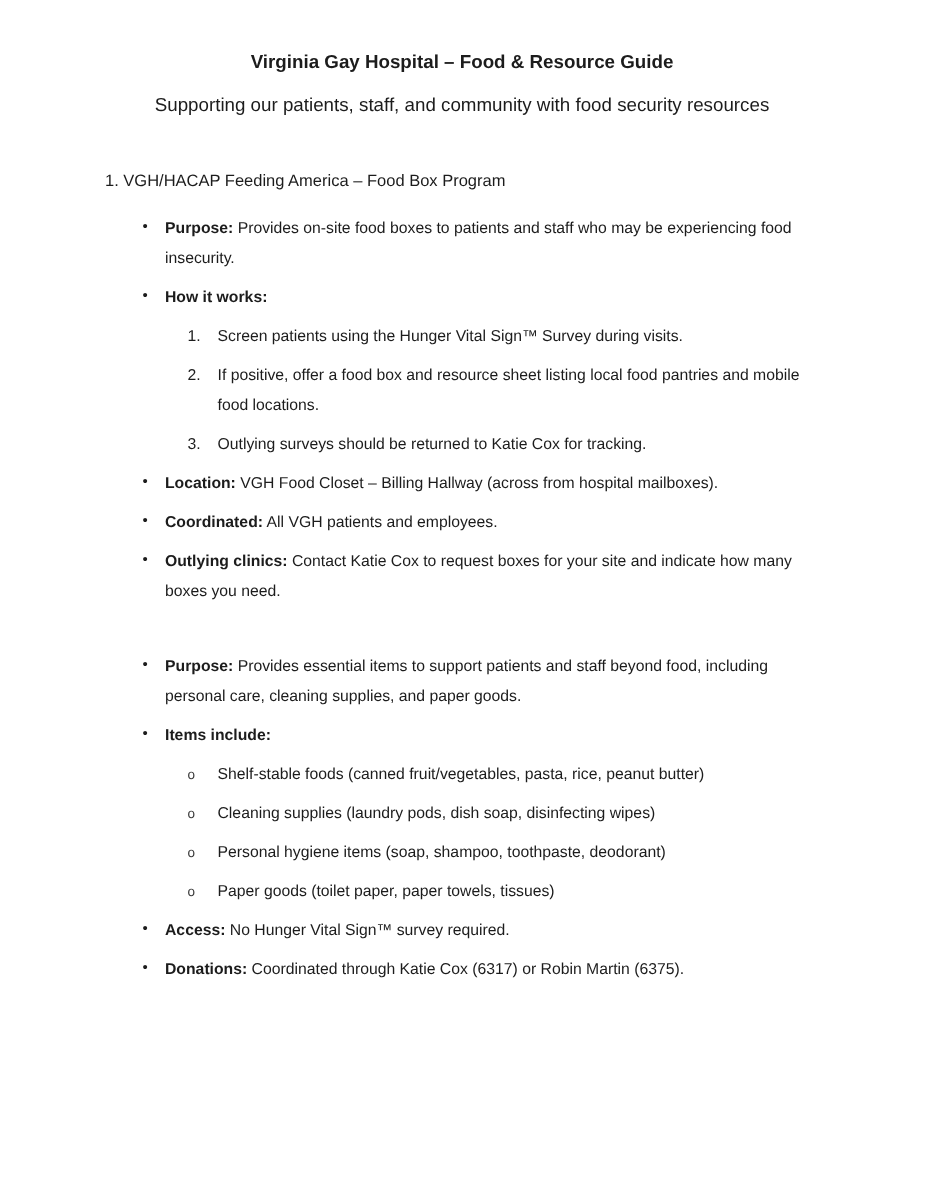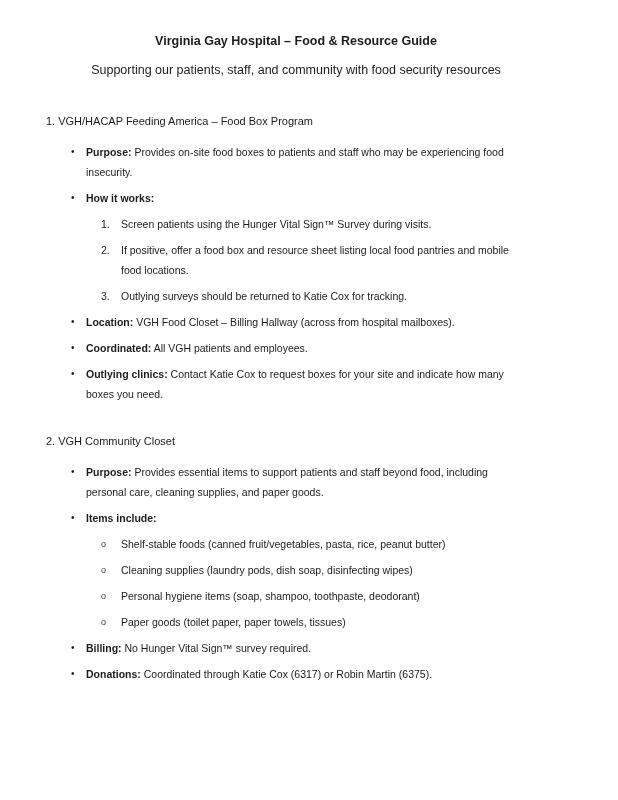--- a/index.html
+++ b/index.html
@@ -13,21 +13,21 @@
     overflow: hidden;
     font-family: "Liberation Sans", sans-serif;
     color: #1c1c1c;
     font-size: 10.5px;
     -webkit-font-smoothing: antialiased;
   }
   .page {
     box-sizing: border-box;
     width: 618px;
     height: 800px;
-    padding: 34px 72px 20px 46px;
+    padding: 34px 72px 20px 70px;
     background: #ffffff;
   }
   .doc-title {
     text-align: center;
     font-weight: bold;
     font-size: 12.5px;
     line-height: 15px;
   }
   .doc-subtitle {
     text-align: center;
@@ -128,21 +128,20 @@
       <div class="b-text"><span class="b-label">Coordinated:</span><span> All VGH patients and employees.</span></div>
     </div>
 
     <div class="b-item">
       <span class="marker">•</span>
       <div class="b-text"><span class="b-label">Outlying clinics:</span><span> Contact Katie Cox to request boxes for your site and indicate how many boxes you need.</span></div>
     </div>
   </div>
 
   <div class="section second">
-    <div class="section-heading">2. VGH Community Closet</div>
 
     <div class="b-item">
       <span class="marker">•</span>
       <div class="b-text"><span class="b-label">Purpose:</span><span> Provides essential items to support patients and staff beyond food, including personal care, cleaning supplies, and paper goods.</span></div>
     </div>
 
     <div class="b-item">
       <span class="marker">•</span>
       <div class="b-text"><span class="b-label">Items include:</span><span></span></div>
     </div>
@@ -159,21 +158,21 @@
       <span class="circle">o</span>
       <div class="s-text">Personal hygiene items (soap, shampoo, toothpaste, deodorant)</div>
     </div>
     <div class="sub-item">
       <span class="circle">o</span>
       <div class="s-text">Paper goods (toilet paper, paper towels, tissues)</div>
     </div>
 
     <div class="b-item">
       <span class="marker">•</span>
-      <div class="b-text"><span class="b-label">Billing:</span><span> No Hunger Vital Sign™ survey required.</span></div>
+      <div class="b-text"><span class="b-label">Access:</span><span> No Hunger Vital Sign™ survey required.</span></div>
     </div>
 
     <div class="b-item">
       <span class="marker">•</span>
       <div class="b-text"><span class="b-label">Donations:</span><span> Coordinated through Katie Cox (6317) or Robin Martin (6375).</span></div>
     </div>
   </div>
 
 </div>
 

